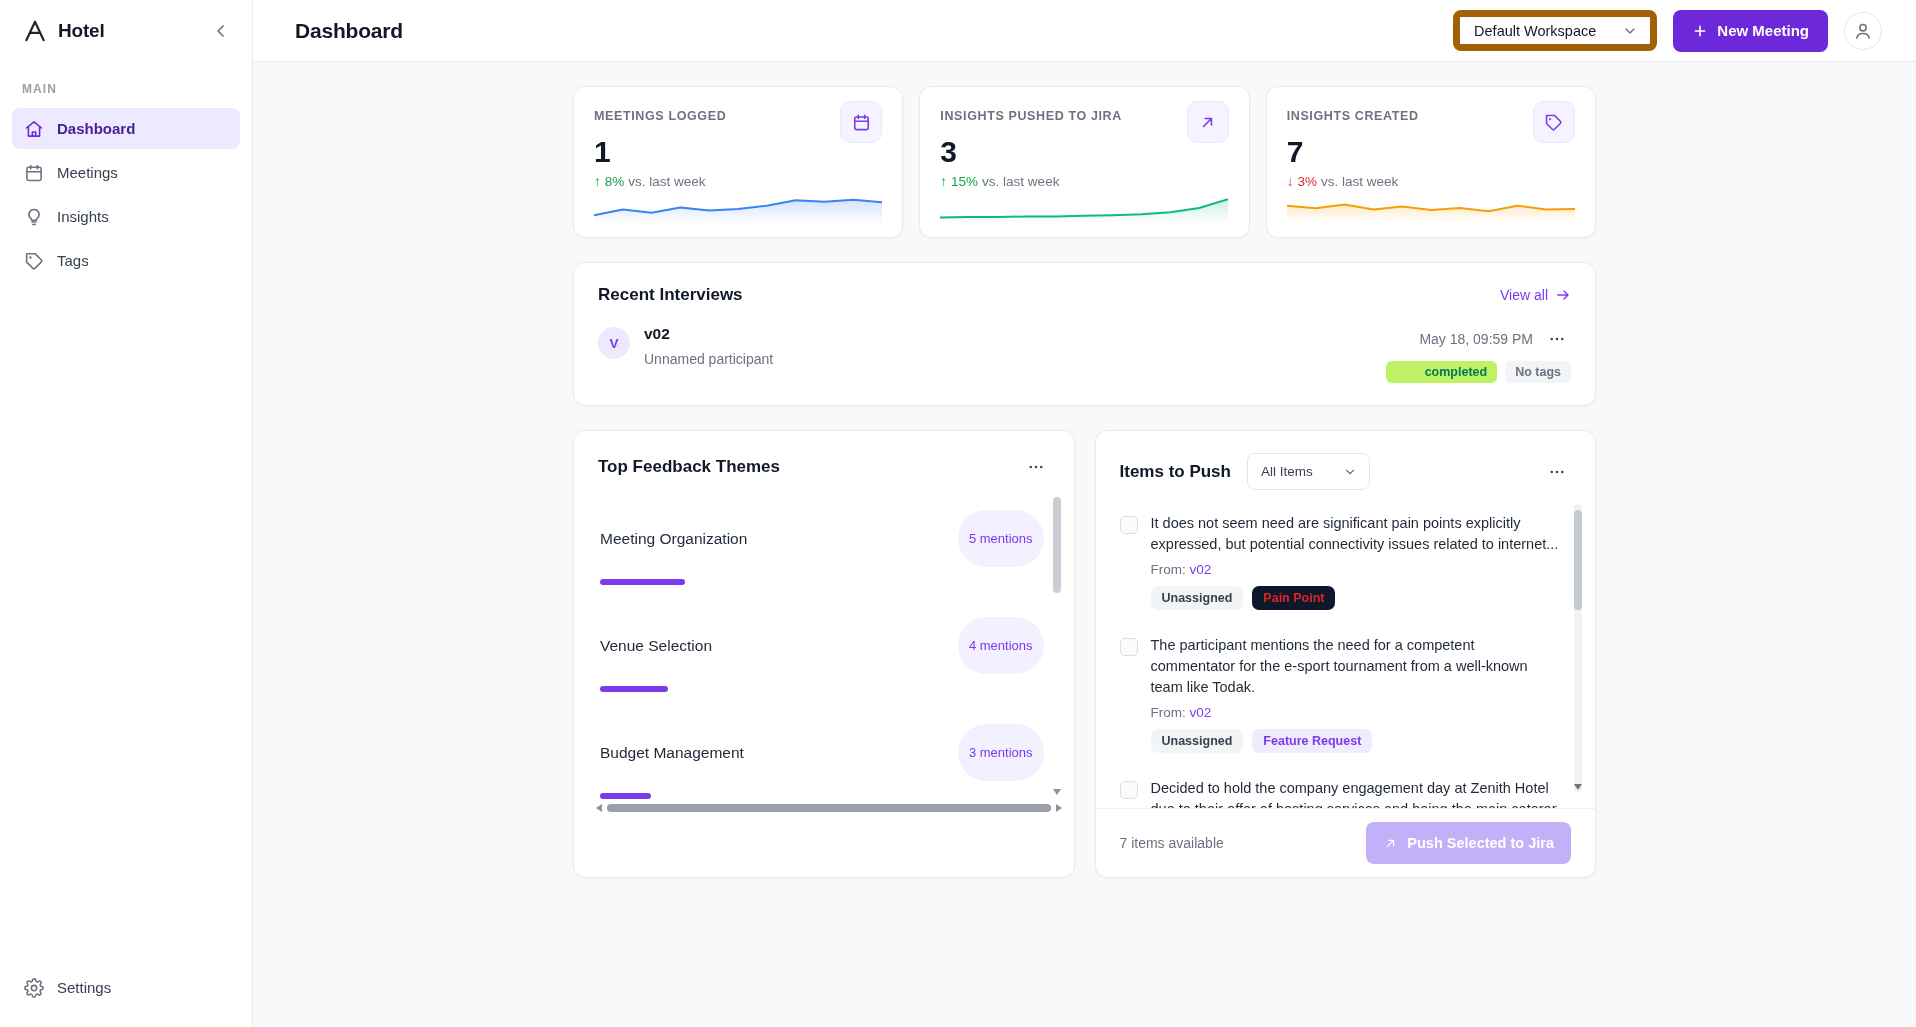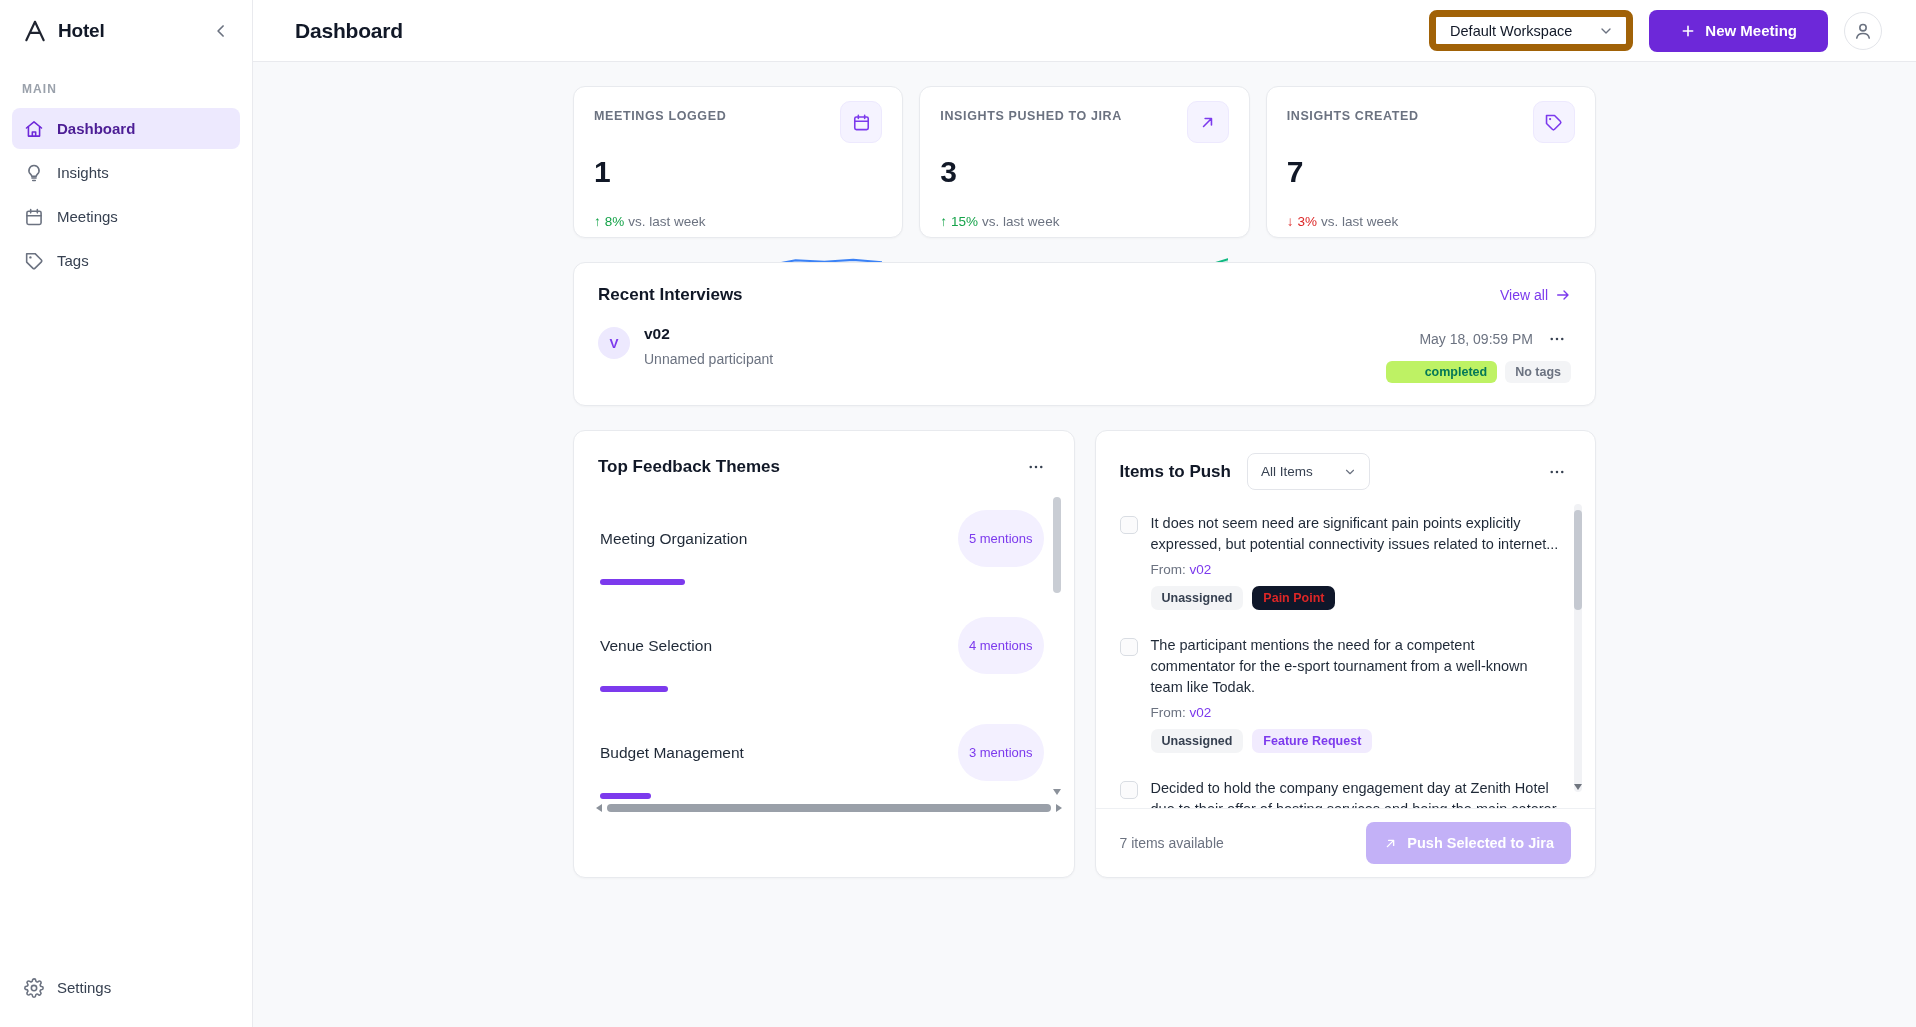--- a/index.html
+++ b/index.html
@@ -24,31 +24,31 @@
   .icon-sm { width:16px; height:16px; display:inline-flex; }
   .icon-sm svg { width:100%; height:100%; }
 
   
   .main { flex:1; display:flex; flex-direction:column; min-width:0; }
   .topbar { height:62px; background:#fff; border-bottom:1px solid #e9eaee; display:flex; align-items:center; padding:0 34px 0 42px; flex-shrink:0; }
   .page-title { font-size:21px; font-weight:700; letter-spacing:-0.2px; }
   .topbar-right { margin-left:auto; display:flex; align-items:center; gap:16px; }
   .workspace-btn { height:41px; background:#fff; border:7px solid #a16207; border-radius:8px; display:flex; align-items:center; gap:26px; padding:0 12px 0 14px; font-size:14.5px; color:#111827; font-family:inherit; cursor:pointer; }
   .workspace-btn .icon-sm { color:#6b7280; }
-  .primary-btn { height:42px; background:#6d28d9; color:#fff; border:none; border-radius:8px; display:flex; align-items:center; gap:9px; padding:0 31px; font-size:15px; font-weight:600; font-family:inherit; cursor:pointer; }
+  .primary-btn { height:42px; background:#6d28d9; color:#fff; border:none; border-radius:8px; display:flex; align-items:center; gap:9px; padding:0 19px; font-size:15px; font-weight:600; font-family:inherit; cursor:pointer; }
   .avatar-btn { width:38px; height:38px; border-radius:50%; border:1px solid #e3e5ea; background:#fff; color:#6b7280; display:flex; align-items:center; justify-content:center; cursor:pointer; }
 
   .content { flex:1; overflow:hidden; padding-top:24px; }
   .content-inner { width:1023px; margin:0 auto; display:flex; flex-direction:column; gap:24px; }
 
   .card { background:#fff; border:1px solid #e8eaee; border-radius:12px; box-shadow:0 1px 2px rgba(16,24,40,0.03); }
 
   
   .stats-row { display:flex; gap:16px; }
-  .stat-card { flex:1; height:152px; padding:18px 20px 14px; display:flex; flex-direction:column;gap:20px; }
+  .stat-card { flex:1; height:152px; padding:18px 20px 14px; display:flex; flex-direction:column; }
   .stat-top { display:flex; justify-content:space-between; align-items:flex-start; }
   .stat-label { font-size:12.5px; font-weight:700; color:#6b7280; letter-spacing:0.05em; padding-top:4px; }
   .stat-icon { width:42px; height:42px; border-radius:10px; background:#f5f3ff; border:1px solid #ede9fe; color:#7c3aed; display:flex; align-items:center; justify-content:center; margin-top:-4px; }
   .stat-icon .icon { width:19px; height:19px; }
   .stat-value { font-size:30px; font-weight:700; color:#111827; margin-top:-8px; line-height:1.1; }
   .stat-change { display:flex; align-items:center; gap:4px; font-size:13.5px; color:#6b7280; margin-top:6px; }
   .trend { font-weight:700; }
   .up { color:#16a34a; } .down { color:#dc2626; }
   .spark { margin-top:auto; width:100%; height:38px; }
 
@@ -147,35 +147,35 @@
             <path d="M5.3 9.3V20.5h13.4V9.3"></path>
             <path d="M10 20.5v-5h4v5"></path>
           </svg>
       </span>
       <span>Dashboard</span>
     </div>
 
     <div class="nav-item">
       <span class="icon">
         <svg viewBox="0 0 24 24" fill="none" stroke="currentColor" stroke-width="1.9" stroke-linecap="round" stroke-linejoin="round">
+            <rect x="3.5" y="5" width="17" height="16" rx="2"></rect>
+            <path d="M8 3v4M16 3v4M3.5 10.5h17"></path>
+          </svg>
+      </span>
+      <span>Meetings</span>
+    </div>
+
+    <div class="nav-item">
+      <span class="icon">
+        <svg viewBox="0 0 24 24" fill="none" stroke="currentColor" stroke-width="1.9" stroke-linecap="round" stroke-linejoin="round">
             <path d="M9.5 18h5M10.5 21h3"></path>
             <path d="M12 3a6 6 0 0 0-3.9 10.6c.8.7 1.2 1.5 1.2 2.4h5.4c0-.9.4-1.7 1.2-2.4A6 6 0 0 0 12 3z"></path>
           </svg>
       </span>
       <span>Insights</span>
-    </div>
-
-    <div class="nav-item">
-      <span class="icon">
-        <svg viewBox="0 0 24 24" fill="none" stroke="currentColor" stroke-width="1.9" stroke-linecap="round" stroke-linejoin="round">
-            <rect x="3.5" y="5" width="17" height="16" rx="2"></rect>
-            <path d="M8 3v4M16 3v4M3.5 10.5h17"></path>
-          </svg>
-      </span>
-      <span>Meetings</span>
     </div>
 
     <div class="nav-item">
       <span class="icon">
         <svg viewBox="0 0 24 24" fill="none" stroke="currentColor" stroke-width="1.9" stroke-linecap="round" stroke-linejoin="round">
             <path d="M20.6 13.3 13.3 20.6a2 2 0 0 1-2.8 0L3.2 13.3V3.2h10.1l7.3 7.3a2 2 0 0 1 0 2.8z"></path>
             <circle cx="7.7" cy="7.7" r="1.4" fill="currentColor" stroke="none"></circle>
           </svg>
       </span>
       <span>Tags</span>

